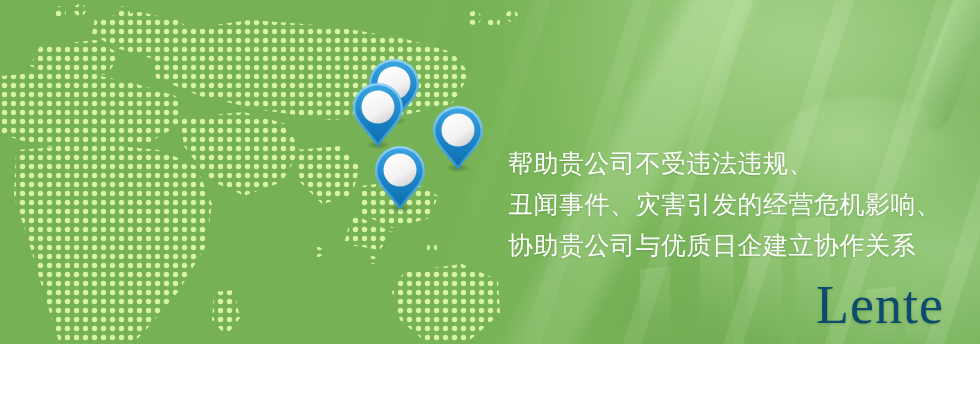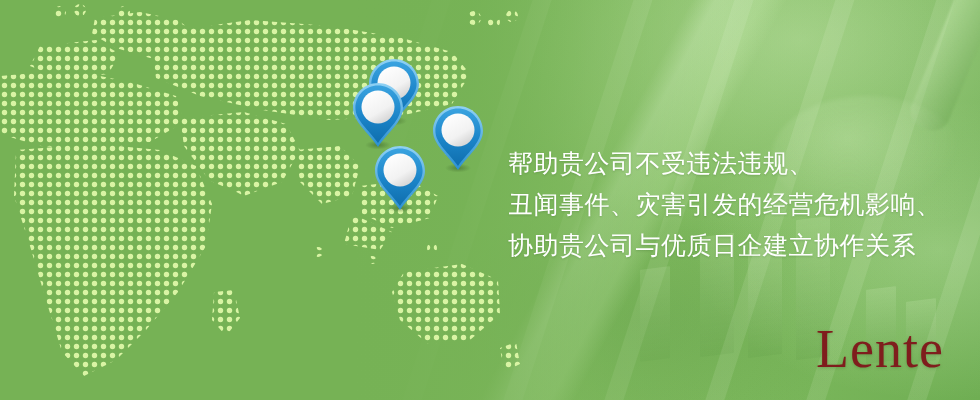--- a/index.html
+++ b/index.html
@@ -3,21 +3,21 @@
 <meta charset="utf-8">
 <style>
   html, body {
     margin: 0;
     padding: 0;
     background: #ffffff;
   }
   #banner {
     position: relative;
     width: 980px;
-    height: 400px;
+    height: 344px;
     overflow: hidden;
     font-family: "Liberation Sans", "DejaVu Sans", sans-serif;
     background: #76b255;
   }
 
   
   .photo-layer {
     position: absolute;
     inset: 0;
     background:
@@ -97,23 +97,23 @@
     line-height: 41px;
     letter-spacing: .5px;
     white-space: nowrap;
     text-shadow: 0 1px 2px rgba(40,80,30,0.22);
   }
 
   
   .logo {
     position: absolute;
     right: 36px;
-    bottom: 24px;
+    bottom: 12px;
     text-align: center;
-    color: #7f1d1d;
+    color: #0c4a6e;
     font-family: "Liberation Serif", "DejaVu Serif", serif;
   }
   .logo .mark {
     font-size: 54px;
     line-height: 54px;
     letter-spacing: 1px;
     text-shadow: 0 1px 3px rgba(40,80,30,0.25);
   }
   .logo .sub {
     font-size: 12.5px;

